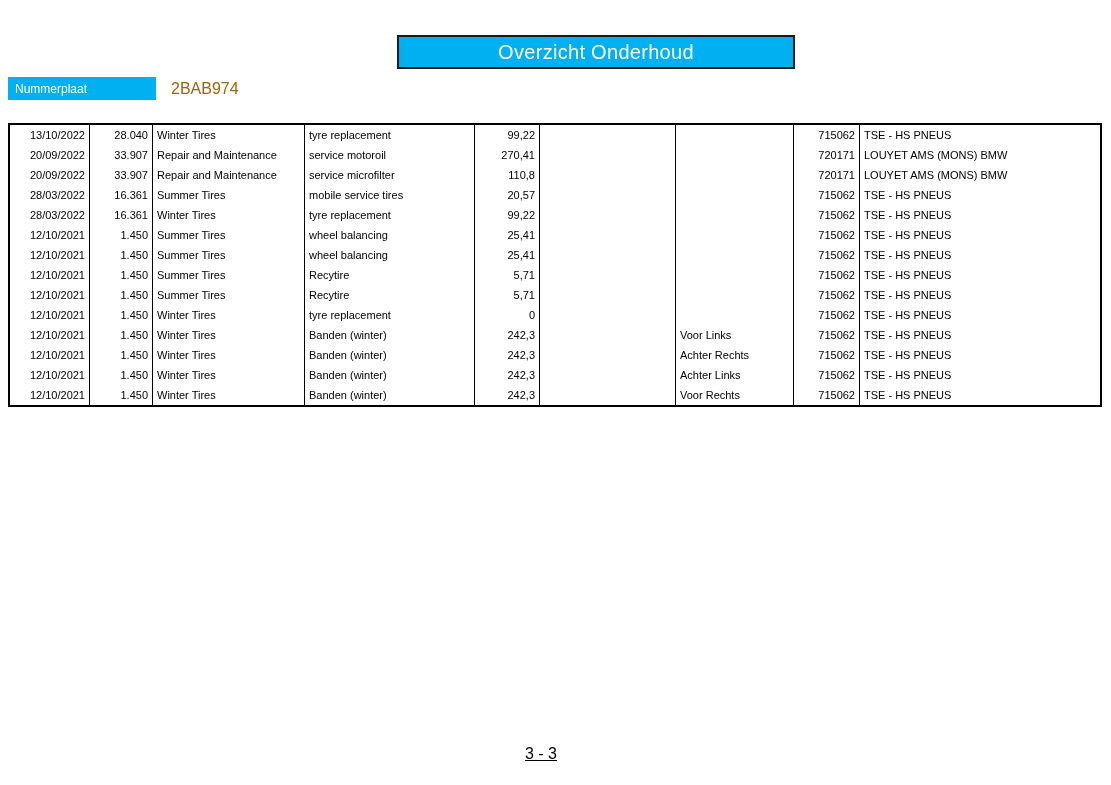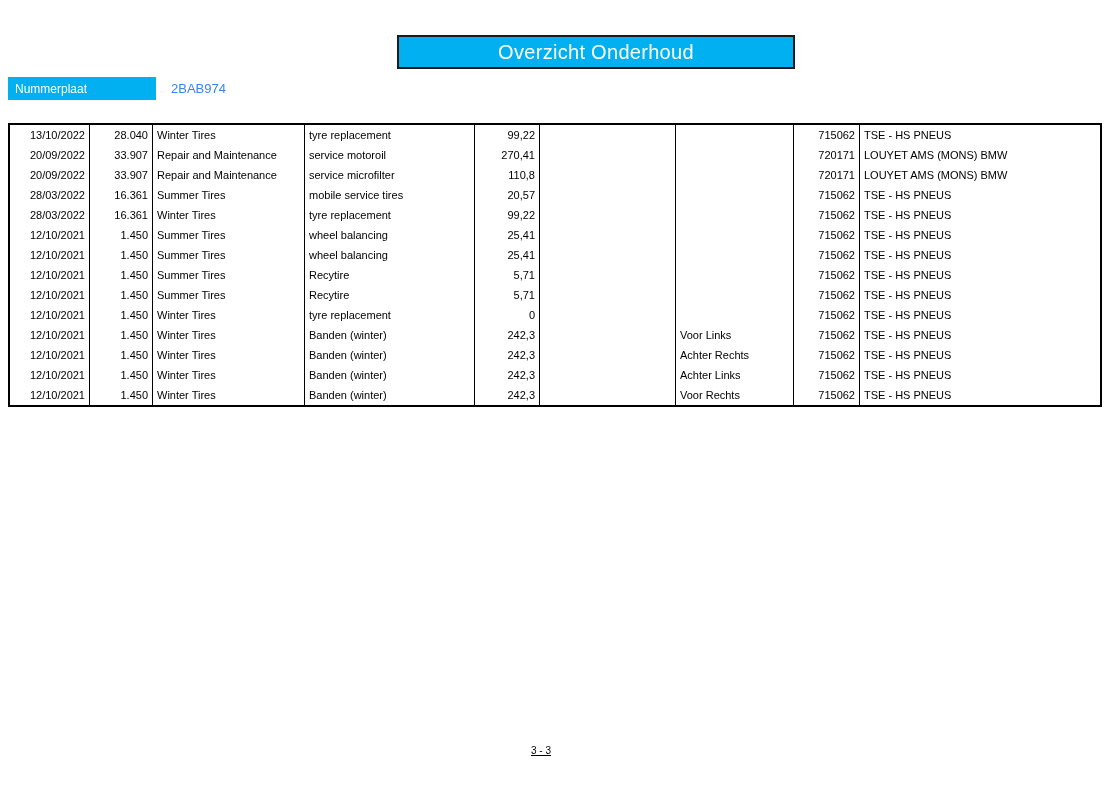--- a/index.html
+++ b/index.html
@@ -23,21 +23,21 @@
     letter-spacing: 0.3px;
   }
   .plate-row { position: absolute; left: 8px; top: 77px; height: 23px; display: flex; align-items: center; }
   .plate-label {
     width: 148px; height: 23px;
     background: var(--accent, #00B0F0);
     color: #fff; font-size: 12px;
     display: flex; align-items: center;
     padding-left: 7px;
   }
-  .plate-value { margin-left: 15px; font-size: 13px; color: #3b82f6; }
+  .plate-value { margin-left: 15px; font-size: 16px; color: #a16207; }
 
   .report-table {
     position: absolute;
     left: 8px; top: 123px;
     width: 1094px;
     border: 2px solid #000;
   }
   .t-header { display: flex; height: 32px; background: var(--accent, #00B0F0); border-bottom: 2px solid #000; }
   .t-header .cell {
     color: #fff; font-size: 11px;
@@ -64,21 +64,21 @@
   .c8 { flex: 1; }
   
   .t-row .c0, .t-row .c1, .t-row .c4, .t-row .c7 { justify-content: flex-end; padding-right: 4px; padding-left: 44px; }
   .t-row .c2, .t-row .c3, .t-row .c5, .t-row .c6, .t-row .c8 { justify-content: flex-start; padding-left: 4px; }
 
   .page-footer {
     position: absolute;
     left: 0; top: 745px;
     width: 1082px;
     text-align: center;
-    font-size: 10px;
+    font-size: 16px;
     color: #000;
     text-decoration: underline;
   }
 </style>
 </head>
 <body style="--accent: #00B0F0;">
 
 <div class="title-box">
   <span>Overzicht Onderhoud</span>
 </div>

